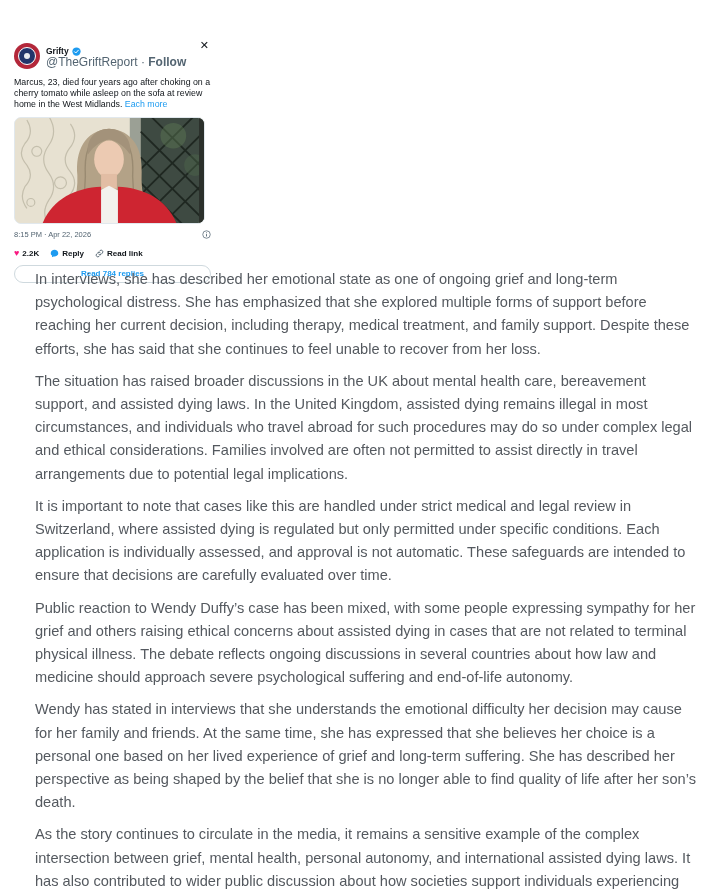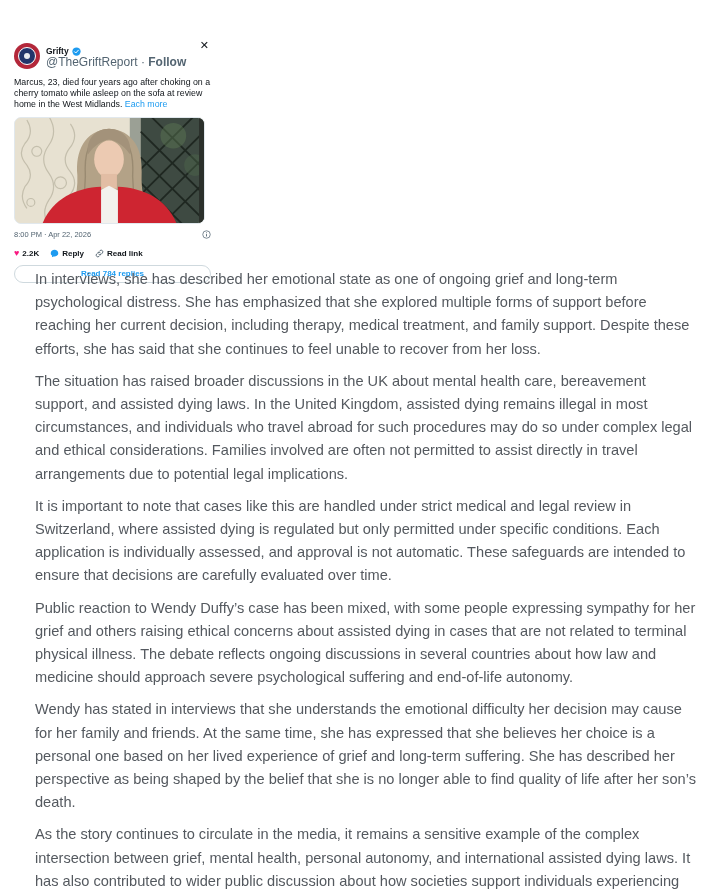--- a/index.html
+++ b/index.html
@@ -137,21 +137,21 @@
       <ellipse cx="95" cy="42" rx="15" ry="19" fill="#eccab2"></ellipse>
       <path d="M95 11 C80 11 71 24 74 37 C80 28 88 23 95 22 C102 23 110 28 116 37 C119 24 110 11 95 11 Z" fill="#a3927a"></path>
       <rect x="87" y="57" width="16" height="15" fill="#e2bda4"></rect>
       <path d="M76 79 L95 69 L114 79 L114 107 L76 107 Z" fill="#f3f1ed"></path>
       <path d="M28 107 C38 82 62 71 87 70 L87 107 Z" fill="#ce2531"></path>
       <path d="M163 107 C153 82 129 71 104 70 L104 107 Z" fill="#ce2531"></path>
     </svg>
   </div>
 
   <div class="timestamp-row">
-    <a>8:00 PM · Apr 22, 2026</a>
+    <a>8:15 PM · Apr 22, 2026</a>
     <svg class="info-icon" viewBox="0 0 24 24">
       <circle cx="12" cy="12" r="10" fill="none" stroke="#536471" stroke-width="2"></circle>
       <circle cx="12" cy="7.5" r="1.4" fill="#536471"></circle>
       <rect x="10.8" y="10.5" width="2.4" height="7" rx="1.1" fill="#536471"></rect>
     </svg>
   </div>
 
   <div class="engage-row">
     <span class="engage-item">
       <span class="heart-glyph">♥</span>

